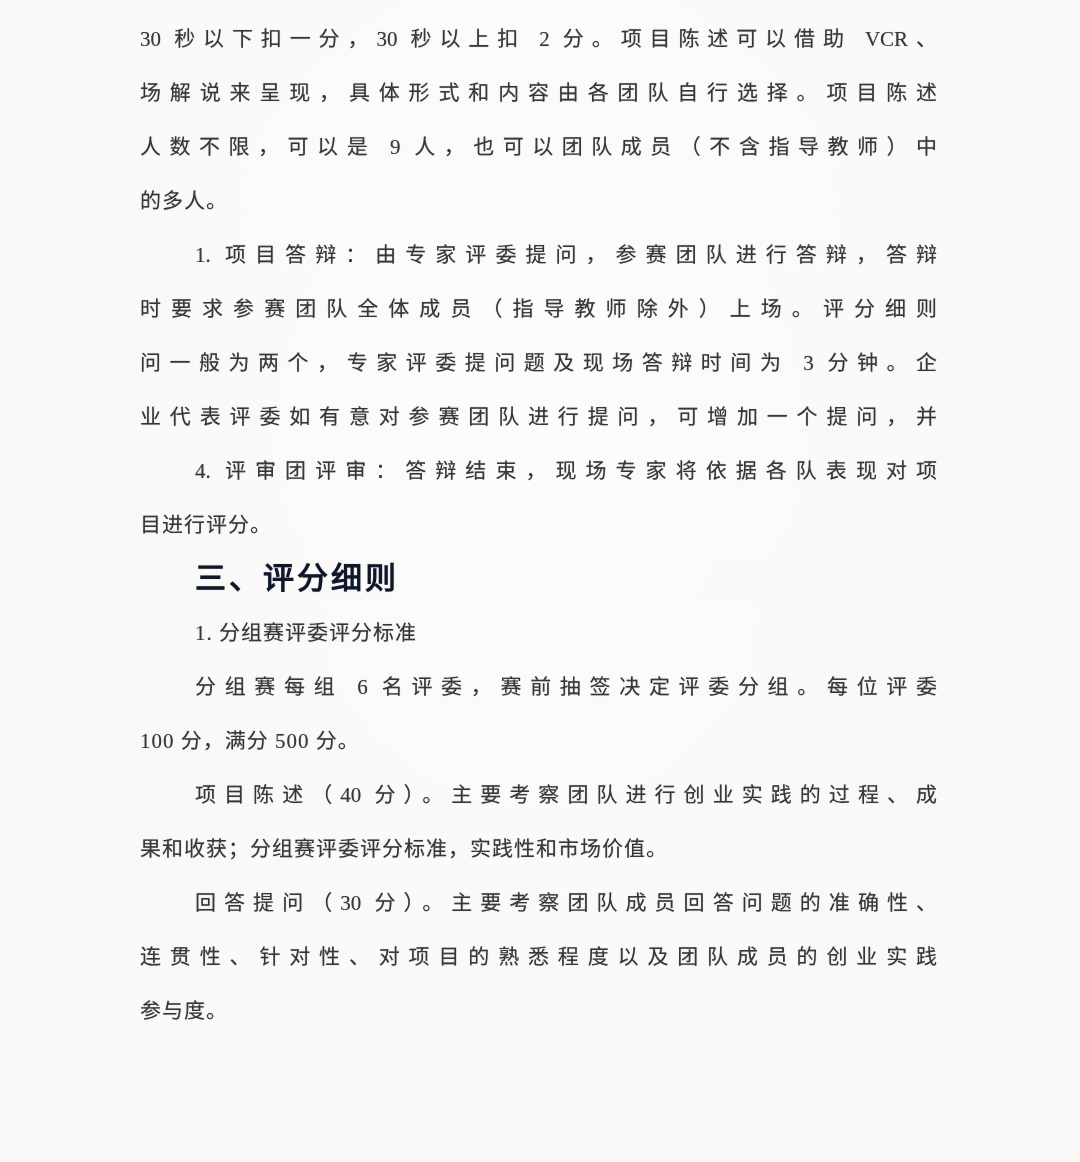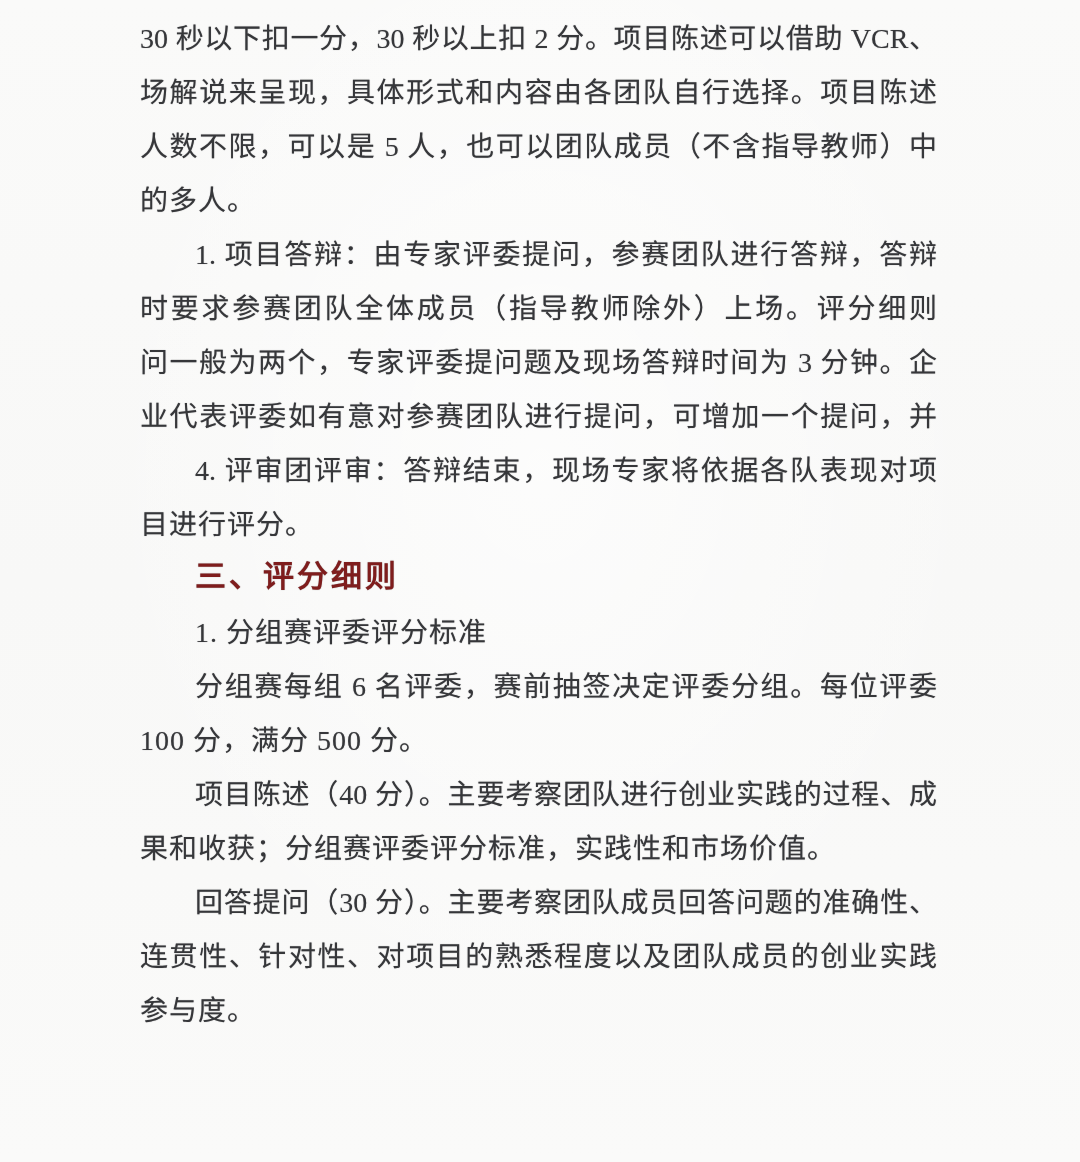--- a/index.html
+++ b/index.html
@@ -23,21 +23,21 @@
       linear-gradient(180deg, #fafaf9 0%, #f8f8f7 50%, #fafaf9 100%);
   }
   .doc {
     position: absolute;
     left: 140px;
     top: 12px;
     width: 797px;
     color: #36373a;
   }
   .line {
-    font-size: 28px;
+    font-size: 21px;
     line-height: 54px;
     height: 54px;
     letter-spacing: 1px;
     white-space: nowrap;
     text-shadow: 0 0 1px rgba(50,50,55,0.45);
   }
   .line.justify {
     white-space: normal;
     letter-spacing: 0;
     text-align: justify;
@@ -45,36 +45,36 @@
     text-justify: inter-character;
   }
   .line.indent {
     padding-left: 55px;
   }
   .line.justify.indent {
     padding-left: 0;
     text-indent: 55px;
   }
   .line.heading {
-    font-family: Liberation Mono, monospace;
+    font-family: Liberation Sans, sans-serif;
     font-weight: bold;
     font-size: 31px;
-    color: #7f1d1d;
+    color: #0f172a;
     letter-spacing: 3px;
   }
 </style>
 </head>
 <body style="background: rgb(249, 249, 248);">
 
 <div class="scan-surface"></div>
 
 <div class="doc" style="color: rgb(54, 55, 58);">
     <div class="line justify">30 秒以下扣一分，30 秒以上扣 2 分。项目陈述可以借助 VCR、</div>
     <div class="line justify">场解说来呈现，具体形式和内容由各团队自行选择。项目陈述</div>
-    <div class="line justify">人数不限，可以是 5 人，也可以团队成员（不含指导教师）中</div>
+    <div class="line justify">人数不限，可以是 9 人，也可以团队成员（不含指导教师）中</div>
     <div class="line">的多人。</div>
     <div class="line justify indent">1.  项目答辩：由专家评委提问，参赛团队进行答辩，答辩</div>
     <div class="line justify">时要求参赛团队全体成员（指导教师除外）上场。评分细则</div>
     <div class="line justify">问一般为两个，专家评委提问题及现场答辩时间为 3 分钟。企</div>
     <div class="line justify">业代表评委如有意对参赛团队进行提问，可增加一个提问，并</div>
     <div class="line justify indent">4.  评审团评审：答辩结束，现场专家将依据各队表现对项</div>
     <div class="line">目进行评分。</div>
     <div class="line indent heading">三、评分细则</div>
     <div class="line indent">1.  分组赛评委评分标准</div>
     <div class="line justify indent">分组赛每组 6 名评委，赛前抽签决定评委分组。每位评委</div>

